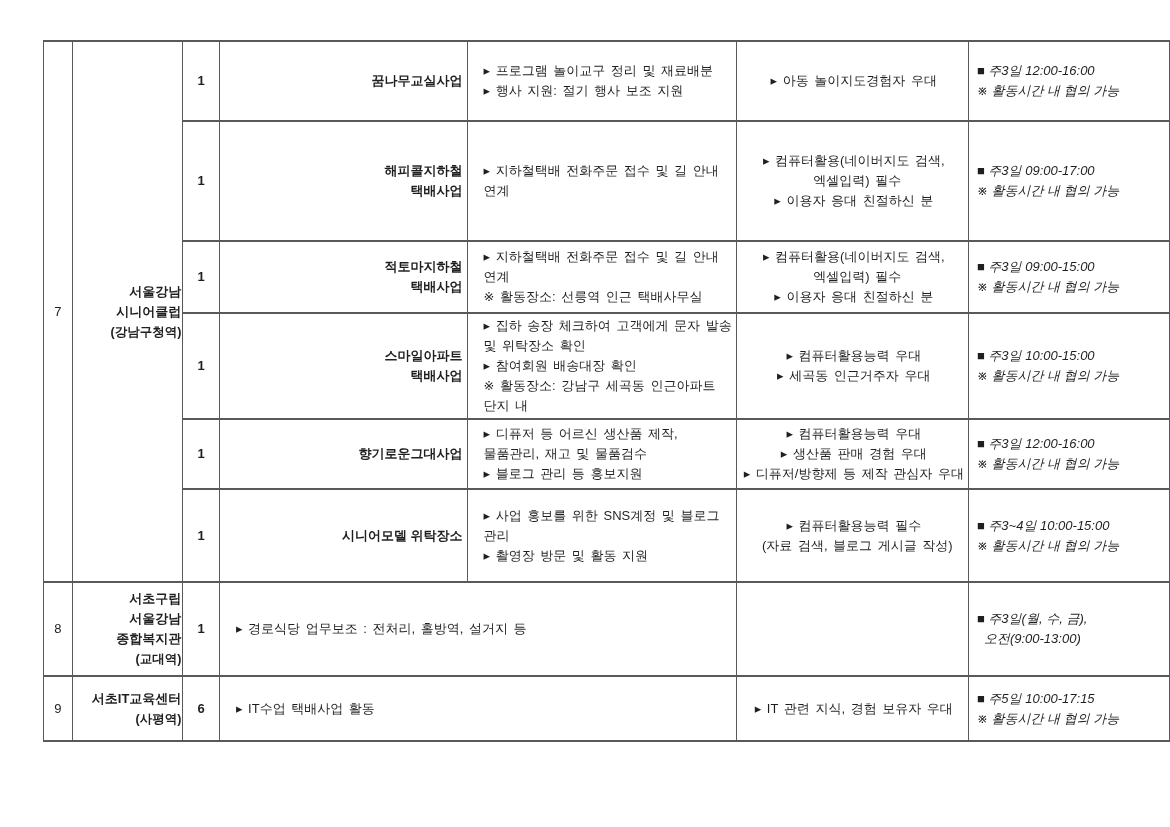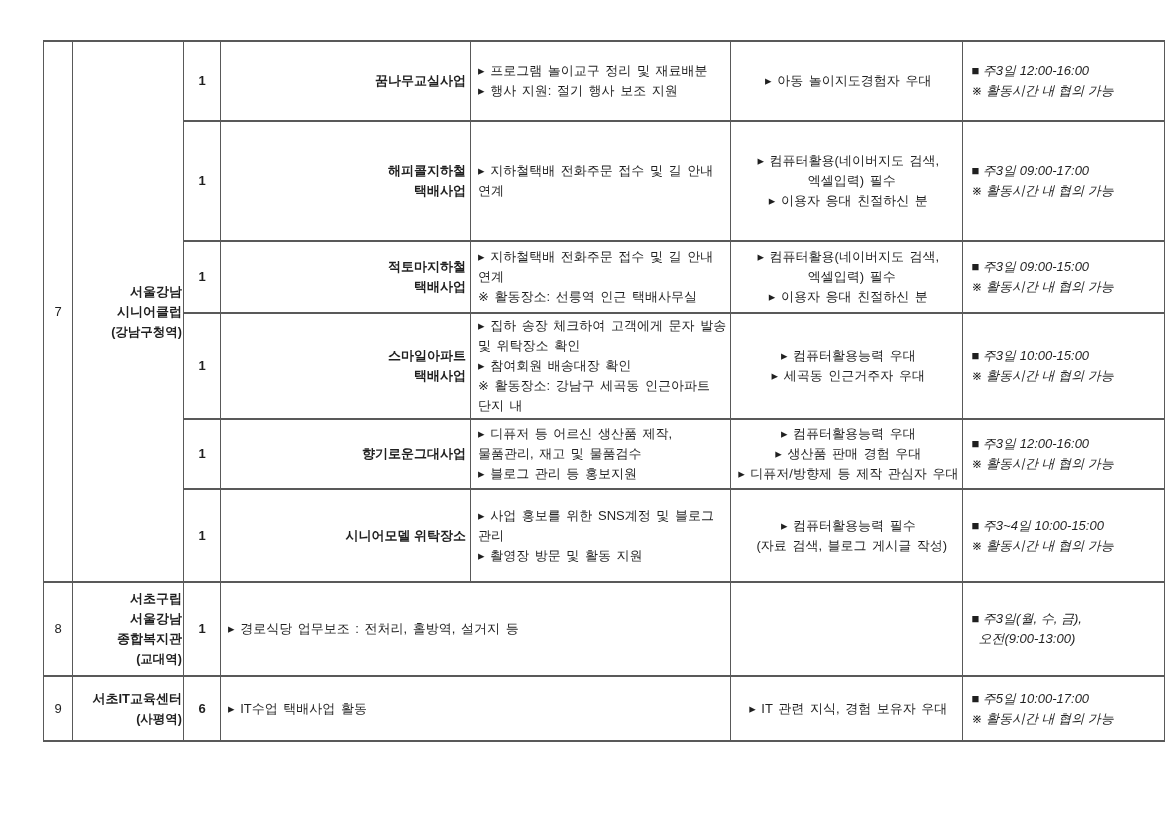--- a/index.html
+++ b/index.html
@@ -20,21 +20,21 @@
     vertical-align:middle;
     padding:2px 4px;
     overflow:hidden;
   }
   .ln{white-space:nowrap;}
   .c-no{text-align:center;}
   .c-org{text-align:right;font-weight:bold;padding:6px 1px;}
   .station{font-size:12.5px;}
   .c-count{text-align:center;font-weight:bold;}
   .c-project{text-align:right;font-weight:bold;}
-  .c-desc{text-align:left;padding-left:7px;word-spacing:2px;margin-left:8px;}
+  .c-desc{text-align:left;padding-left:16px;word-spacing:2px;margin-left:8px;}
   .c-req{text-align:center;padding-left:7px;word-spacing:2px;}
   .c-sched{text-align:left;padding-left:8px;font-style:italic;}
   .indent{padding-left:7px;}
 </style>
 </head>
 <body>
 
 <table class="doc">
   <colgroup>
     <col style="width:29px">
@@ -204,19 +204,19 @@
         <div class="ln station">(사평역)</div>
       </td>
       <td class="c-count">6</td>
       <td class="c-desc" colspan="2">
         <div class="ln">▸ IT수업 택배사업 활동</div>
       </td>
       <td class="c-req">
         <div class="ln">▸ IT 관련 지식, 경험 보유자 우대</div>
       </td>
       <td class="c-sched">
-        <div class="ln">■ 주5일 10:00-17:00</div>
+        <div class="ln">■ 주5일 10:00-17:15</div>
         <div class="ln">※ 활동시간 내 협의 가능</div>
       </td>
     </tr>
 
   </tbody>
 </table>
 
 </body></html>

